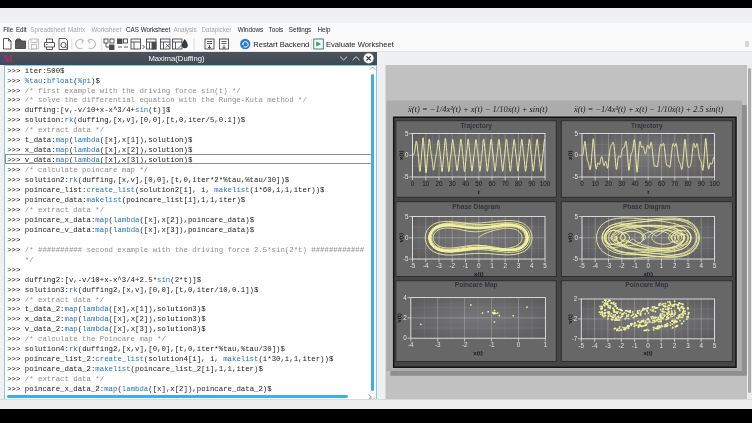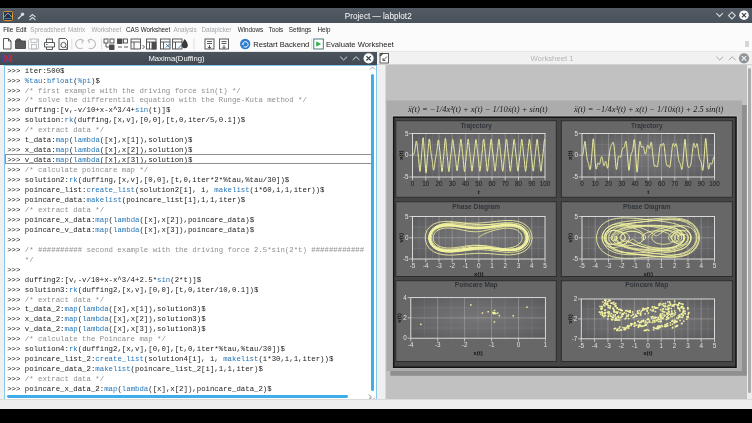--- a/index.html
+++ b/index.html
@@ -14,43 +14,20 @@
 #lt { left:0; top:43.7px; width:376.6px; height:12.9px; background:linear-gradient(#4b545c,#414a52); }
 #rt { left:377px; top:43.7px; width:375px; height:13.4px; background:#f1f1f1; border-bottom:1px solid #d2d2d2; }
 #console { left:4px; top:56.3px; width:373px; height:335.2px; background:#fff; border:1px solid #85c8ea; }
 #contxt { position:absolute; left:7.2px; top:58.3px; width:362px; font-family:"Liberation Mono", monospace;
   font-size:7.35px; line-height:9.95px; color:#1a1a1a; white-space:pre; }
 </style></head>
 <body>
 <div id="stage">
  <div id="win" class="abs">
 
-  <div id="tbar" class="abs">
-    <svg class="abs" style="left:0;top:0" width="752" height="15" viewBox="0 0 752 15">
-      <rect x="3.5" y="3.6" width="9" height="9" rx="1" fill="#1d3044" stroke="#e0963c" stroke-width="1"></rect>
-      <path d="M4.5 9 C6 6.5, 7 5.5, 8 5.5 C9 5.5, 10 6.5, 11.5 9" fill="none" stroke="#cfd8de" stroke-width="0.8"></path>
-      <path d="M4.5 10.5 h7" stroke="#8aa" stroke-width="0.6"></path>
-      <g stroke="#d7dbde" stroke-width="1.2" fill="none">
-        <path d="M18 11 l4.5 -4.5"></path>
-            <path d="M21 5.5 l2 2"></path>
-      </g>
-      <circle cx="22.6" cy="6.2" r="1.6" fill="#d7dbde"></circle>
-      <g stroke="#d7dbde" stroke-width="1.1" fill="none">
-        <path d="M29.5 9.2 l3 -2.6 l3 2.6"></path>
-            <path d="M29.5 12.2 l3 -2.6 l3 2.6"></path>
-      </g>
-      <text x="344.8" y="10.6" font-size="8.2" fill="#fcfcfc">Project — labplot2</text>
-      <g stroke="#d7dbde" stroke-width="1.1" fill="none">
-        <path d="M716.3 5.2 l3.3 3.2 l3.3 -3.2"></path>
-        <path d="M731.9 4.2 l3.4 3.4 l-3.4 3.4 l-3.4 -3.4 z"></path>
-      </g>
-      <circle cx="744" cy="7.2" r="4.8" fill="#fcfcfc"></circle>
-      <path d="M741.9 5.1 l4.2 4.2 M746.1 5.1 l-4.2 4.2" stroke="#333a40" stroke-width="1.1"></path>
-    </svg>
-  </div>
 
   <div id="mbar" class="abs">
     <span class="mi" style="left:3.2px">File</span>
     <span class="mi" style="left:15.9px">Edit</span>
     <span class="mi dis" style="left:30.3px">Spreadsheet</span>
     <span class="mi dis" style="left:68.1px">Matrix</span>
     <span class="mi dis" style="left:91.5px">Worksheet</span>
     <span class="mi" style="left:126.1px">CAS Worksheet</span>
     <span class="mi dis" style="left:173.4px">Analysis</span>
     <span class="mi dis" style="left:201.6px">Datapicker</span>
@@ -139,38 +116,20 @@
       <text x="176.5" y="9.4" font-size="7.7" fill="#fcfcfc" text-anchor="middle">Maxima(Duffing)</text>
       <g stroke="#d7dbde" stroke-width="1" fill="none">
         <path d="M340.2 4.7 l3.4 3.3 l3.4 -3.3"></path>
         <path d="M352.7 8 l3.4 -3.3 l3.4 3.3"></path>
       </g>
       <circle cx="368.6" cy="6.3" r="5.1" fill="#fcfcfc"></circle>
       <path d="M366.4 4.1 l4.4 4.4 M370.8 4.1 l-4.4 4.4" stroke="#333a40" stroke-width="1.1"></path>
     </svg>
   </div>
 
-  <div id="rt" class="abs">
-    <svg class="abs" style="left:0;top:0" width="375" height="13" viewBox="0 0 375 13">
-      <g transform="translate(377)">
-            <g transform="translate(-377)">
-      <rect x="3" y="1.5" width="8.5" height="9.5" fill="#fdfdfd" stroke="#4a4a4a" stroke-width="0.9"></rect>
-      <path d="M3 3.8 l3 -2.8" stroke="#4a4a4a" stroke-width="1.6"></path>
-      <path d="M10 4.5 l-4 4 m0 -2.5 v2.5 h2.5" stroke="#4a4a4a" stroke-width="0.9" fill="none"></path>
-      </g>
-          </g>
-      <text x="175" y="9.4" font-size="7.7" fill="#b2b6ba" text-anchor="middle">Worksheet 1</text>
-      <g stroke="#a3a7ab" stroke-width="1" fill="none">
-        <path d="M339.3 4.7 l3.4 3.3 l3.4 -3.3"></path>
-        <path d="M351.8 8 l3.4 -3.3 l3.4 3.3"></path>
-      </g>
-      <circle cx="367" cy="6.3" r="5.1" fill="#8f9499"></circle>
-      <path d="M364.8 4.1 l4.4 4.4 M369.2 4.1 l-4.4 4.4" stroke="#f2f3f4" stroke-width="1.1"></path>
-    </svg>
-  </div>
 
   <div id="console" class="abs"></div>
   <div id="contxt"><span style="color:#1a1a1a">&gt;&gt;&gt; </span>iter:500$<br><span style="color:#1a1a1a">&gt;&gt;&gt; </span><span style="color:#2575b7">%tau</span>:<span style="color:#2575b7">bfloat</span>(<span style="color:#2575b7">%pi</span>)$<br><span style="color:#1a1a1a">&gt;&gt;&gt; </span><span style="color:#8f8f8f">/* first example with the driving force sin(t) */</span><br><span style="color:#1a1a1a">&gt;&gt;&gt; </span><span style="color:#8f8f8f">/* solve the differential equation with the Runge-Kuta method */</span><br><span style="color:#1a1a1a">&gt;&gt;&gt; </span>duffing:[v,-v/10+x-x^3/4+<span style="color:#2575b7">sin</span>(t)]$<br><span style="color:#1a1a1a">&gt;&gt;&gt; </span>solution:<span style="color:#2575b7">rk</span>(duffing,[x,v],[0,0],[t,0,iter/5,0.1])$<br><span style="color:#1a1a1a">&gt;&gt;&gt; </span><span style="color:#8f8f8f">/* extract data */</span><br><span style="color:#1a1a1a">&gt;&gt;&gt; </span>t_data:<span style="color:#2575b7">map</span>(<span style="color:#2575b7">lambda</span>([x],x[1]),solution)$<br><span style="color:#1a1a1a">&gt;&gt;&gt; </span>x_data:<span style="color:#2575b7">map</span>(<span style="color:#2575b7">lambda</span>([x],x[2]),solution)$<br><span style="color:#1a1a1a">&gt;&gt;&gt; </span>v_data:<span style="color:#2575b7">map</span>(<span style="color:#2575b7">lambda</span>([x],x[3]),solution)$<br><span style="color:#1a1a1a">&gt;&gt;&gt; </span><span style="color:#8f8f8f">/* calculate poincare map */</span><br><span style="color:#1a1a1a">&gt;&gt;&gt; </span>solution2:<span style="color:#2575b7">rk</span>(duffing,[x,v],[0,0],[t,0,iter*2*%tau,%tau/30])$<br><span style="color:#1a1a1a">&gt;&gt;&gt; </span>poincare_list:<span style="color:#2575b7">create_list</span>(solution2[i], i, <span style="color:#2575b7">makelist</span>(i*60,i,1,iter))$<br><span style="color:#1a1a1a">&gt;&gt;&gt; </span>poincare_data:<span style="color:#2575b7">makelist</span>(poincare_list[i],1,1,iter)$<br><span style="color:#1a1a1a">&gt;&gt;&gt; </span><span style="color:#8f8f8f">/* extract data */</span><br><span style="color:#1a1a1a">&gt;&gt;&gt; </span>poincare_x_data:<span style="color:#2575b7">map</span>(<span style="color:#2575b7">lambda</span>([x],x[2]),poincare_data)$<br><span style="color:#1a1a1a">&gt;&gt;&gt; </span>poincare_v_data:<span style="color:#2575b7">map</span>(<span style="color:#2575b7">lambda</span>([x],x[3]),poincare_data)$<br><span style="color:#1a1a1a">&gt;&gt;&gt; </span><br><span style="color:#1a1a1a">&gt;&gt;&gt; </span><span style="color:#8f8f8f">/* ########## second example with the driving force 2.5*sin(2*t) ############</span><br><span style="color:#1a1a1a">    </span><span style="color:#8f8f8f">*/</span><br><span style="color:#1a1a1a">&gt;&gt;&gt; </span><br><span style="color:#1a1a1a">&gt;&gt;&gt; </span>duffing2:[v,-v/10+x-x^3/4+2.5*<span style="color:#2575b7">sin</span>(2*t)]$<br><span style="color:#1a1a1a">&gt;&gt;&gt; </span>solution3:<span style="color:#2575b7">rk</span>(duffing2,[x,v],[0,0],[t,0,iter/10,0.1])$<br><span style="color:#1a1a1a">&gt;&gt;&gt; </span><span style="color:#8f8f8f">/* extract data */</span><br><span style="color:#1a1a1a">&gt;&gt;&gt; </span>t_data_2:<span style="color:#2575b7">map</span>(<span style="color:#2575b7">lambda</span>([x],x[1]),solution3)$<br><span style="color:#1a1a1a">&gt;&gt;&gt; </span>x_data_2:<span style="color:#2575b7">map</span>(<span style="color:#2575b7">lambda</span>([x],x[2]),solution3)$<br><span style="color:#1a1a1a">&gt;&gt;&gt; </span>v_data_2:<span style="color:#2575b7">map</span>(<span style="color:#2575b7">lambda</span>([x],x[3]),solution3)$<br><span style="color:#1a1a1a">&gt;&gt;&gt; </span><span style="color:#8f8f8f">/* calculate the Poincare map */</span><br><span style="color:#1a1a1a">&gt;&gt;&gt; </span>solution4:<span style="color:#2575b7">rk</span>(duffing2,[x,v],[0,0],[t,0,iter*%tau,%tau/30])$<br><span style="color:#1a1a1a">&gt;&gt;&gt; </span>poincare_list_2:<span style="color:#2575b7">create_list</span>(solution4[i], i, <span style="color:#2575b7">makelist</span>(i*30,i,1,iter))$<br><span style="color:#1a1a1a">&gt;&gt;&gt; </span>poincare_data_2:<span style="color:#2575b7">makelist</span>(poincare_list_2[i],1,1,iter)$<br><span style="color:#1a1a1a">&gt;&gt;&gt; </span><span style="color:#8f8f8f">/* extract data */</span><br><span style="color:#1a1a1a">&gt;&gt;&gt; </span>poincare_x_data_2:<span style="color:#2575b7">map</span>(<span style="color:#2575b7">lambda</span>([x],x[2]),poincare_data_2)$</div>
 
   <div class="abs" style="left:5px;top:145.3px;width:366.5px;height:10.6px;border:1px solid #8a9095;background:transparent"></div>
 
   <div class="abs" style="left:370.5px;top:66px;width:3px;height:316.5px;background:#3daee9;border-radius:1.5px"></div>
   <svg class="abs" style="left:368px;top:58px" width="9" height="336" viewBox="0 0 9 336">
     <path d="M2 3.5 l2.5 -2.5 l2.5 2.5" fill="none" stroke="#9aa0a5" stroke-width="1"></path>
     <path d="M2 331.5 l2.5 2.5 l2.5 -2.5" fill="none" stroke="#9aa0a5" stroke-width="1"></path>

